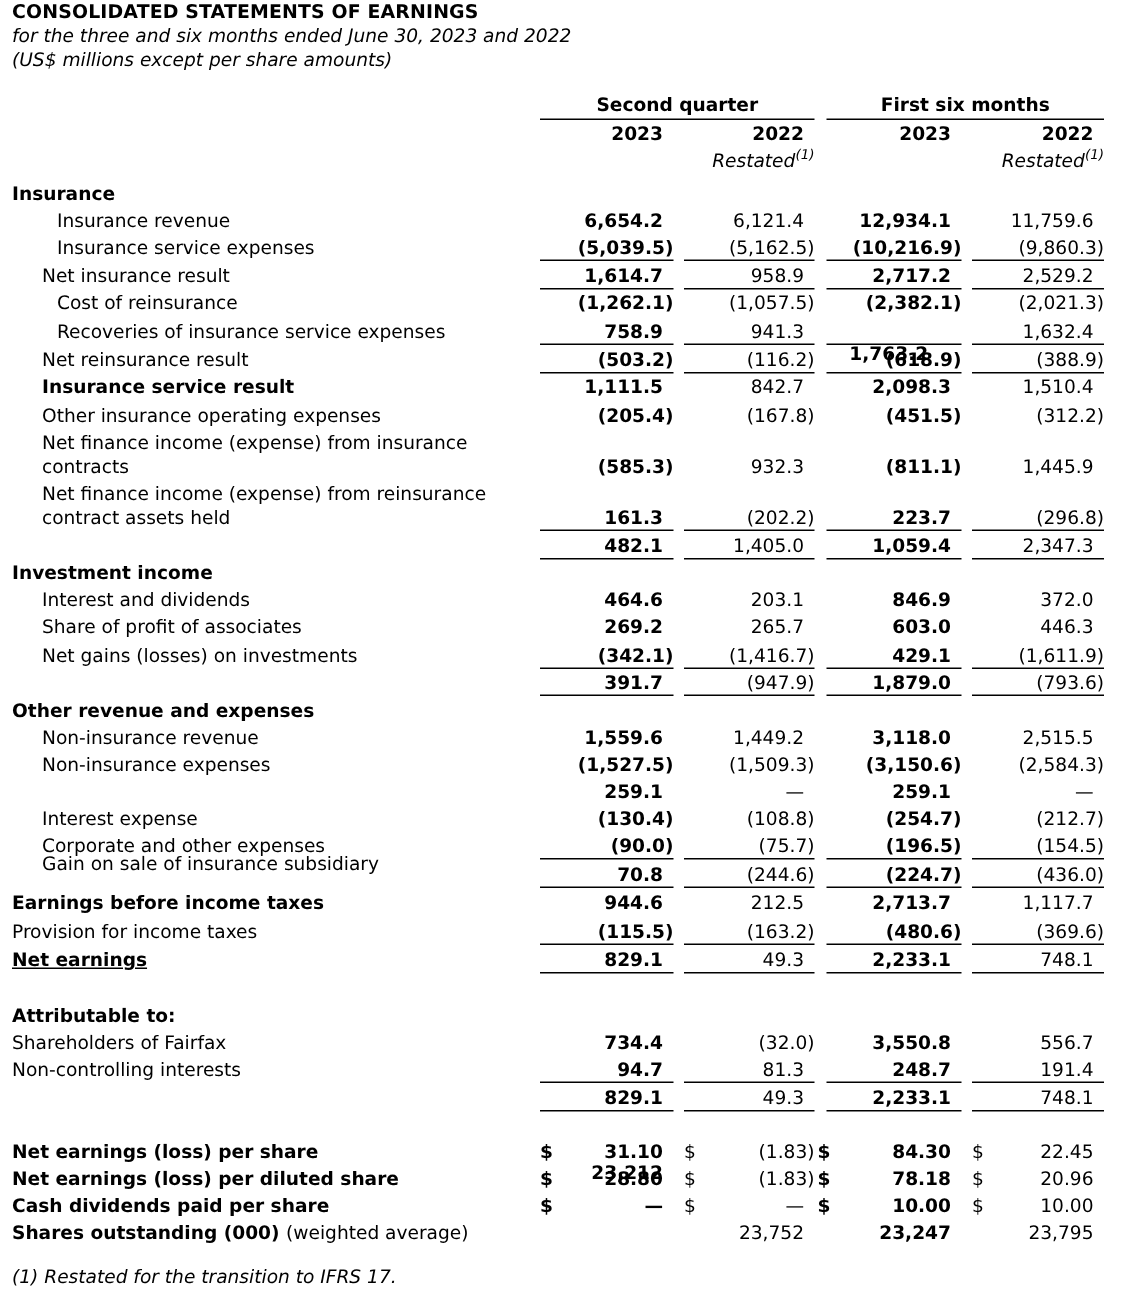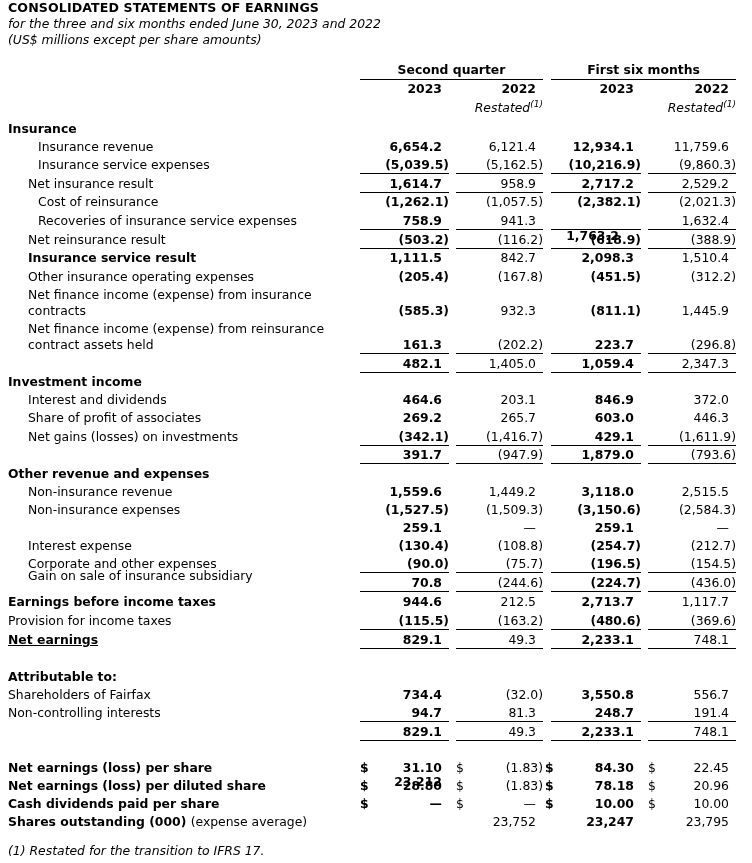--- a/index.html
+++ b/index.html
@@ -307,20 +307,20 @@
     <div class="lbl bold" style="left:8px;top:796px;"><span>Cash dividends paid per share</span></div>
     <div class="v c1 pos" style="top:796px;">—</div>
     <div class="dollar d1" style="top:796px;">$</div>
     <div class="v c2 pos" style="top:796px;">—</div>
     <div class="dollar d2" style="top:796px;">$</div>
     <div class="v c3 pos" style="top:796px;">10.00</div>
     <div class="dollar d3" style="top:796px;">$</div>
     <div class="v c4 pos" style="top:796px;">10.00</div>
     <div class="dollar d4" style="top:796px;">$</div>
     <div class="row" style="top:0;"></div>
-    <div class="lbl bold" style="left:8px;top:814px;"><span>Shares outstanding (000)</span> <span class="light">(expense average)</span></div>
+    <div class="lbl bold" style="left:8px;top:814px;"><span>Shares outstanding (000)</span> <span class="light">(weighted average)</span></div>
     <div class="v c1 pos" style="top:774px;">23,212</div>
     <div class="v c2 pos" style="top:814px;">23,752</div>
     <div class="v c3 pos" style="top:814px;">23,247</div>
     <div class="v c4 pos" style="top:814px;">23,795</div>
   </div>
 
 <div class="foot">(1) Restated for the transition to IFRS 17.</div>
 
 </body></html>

